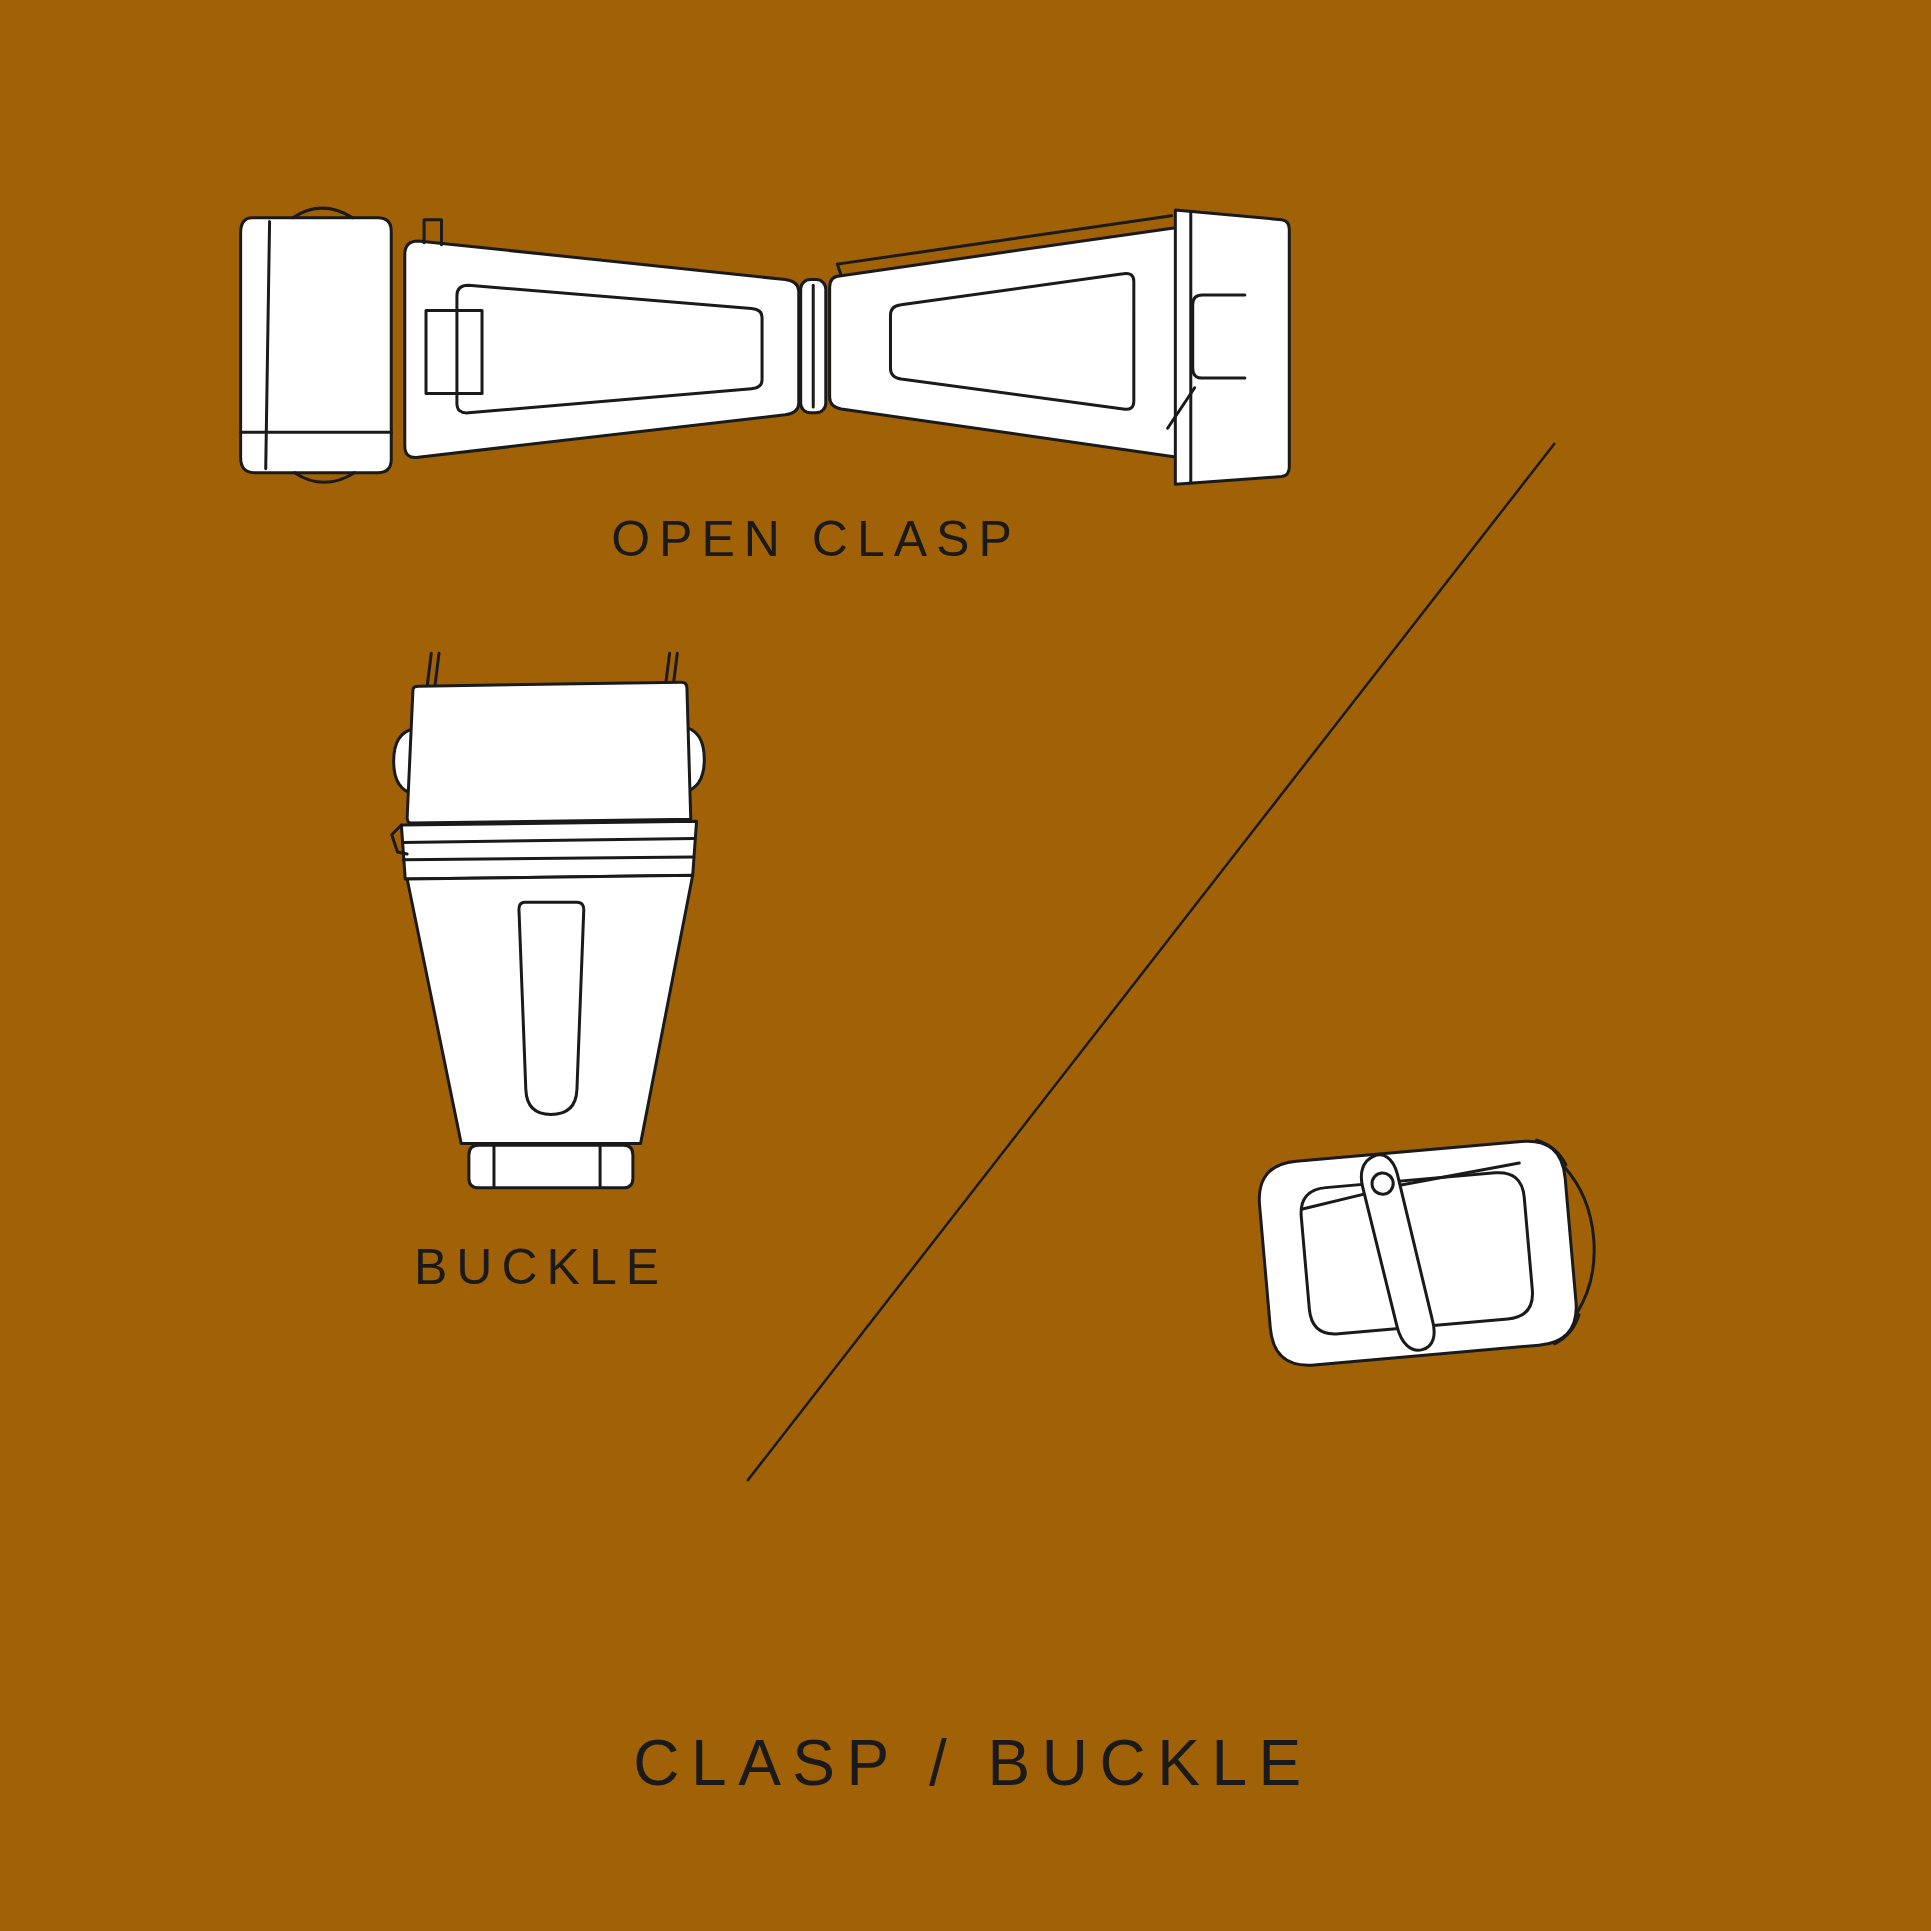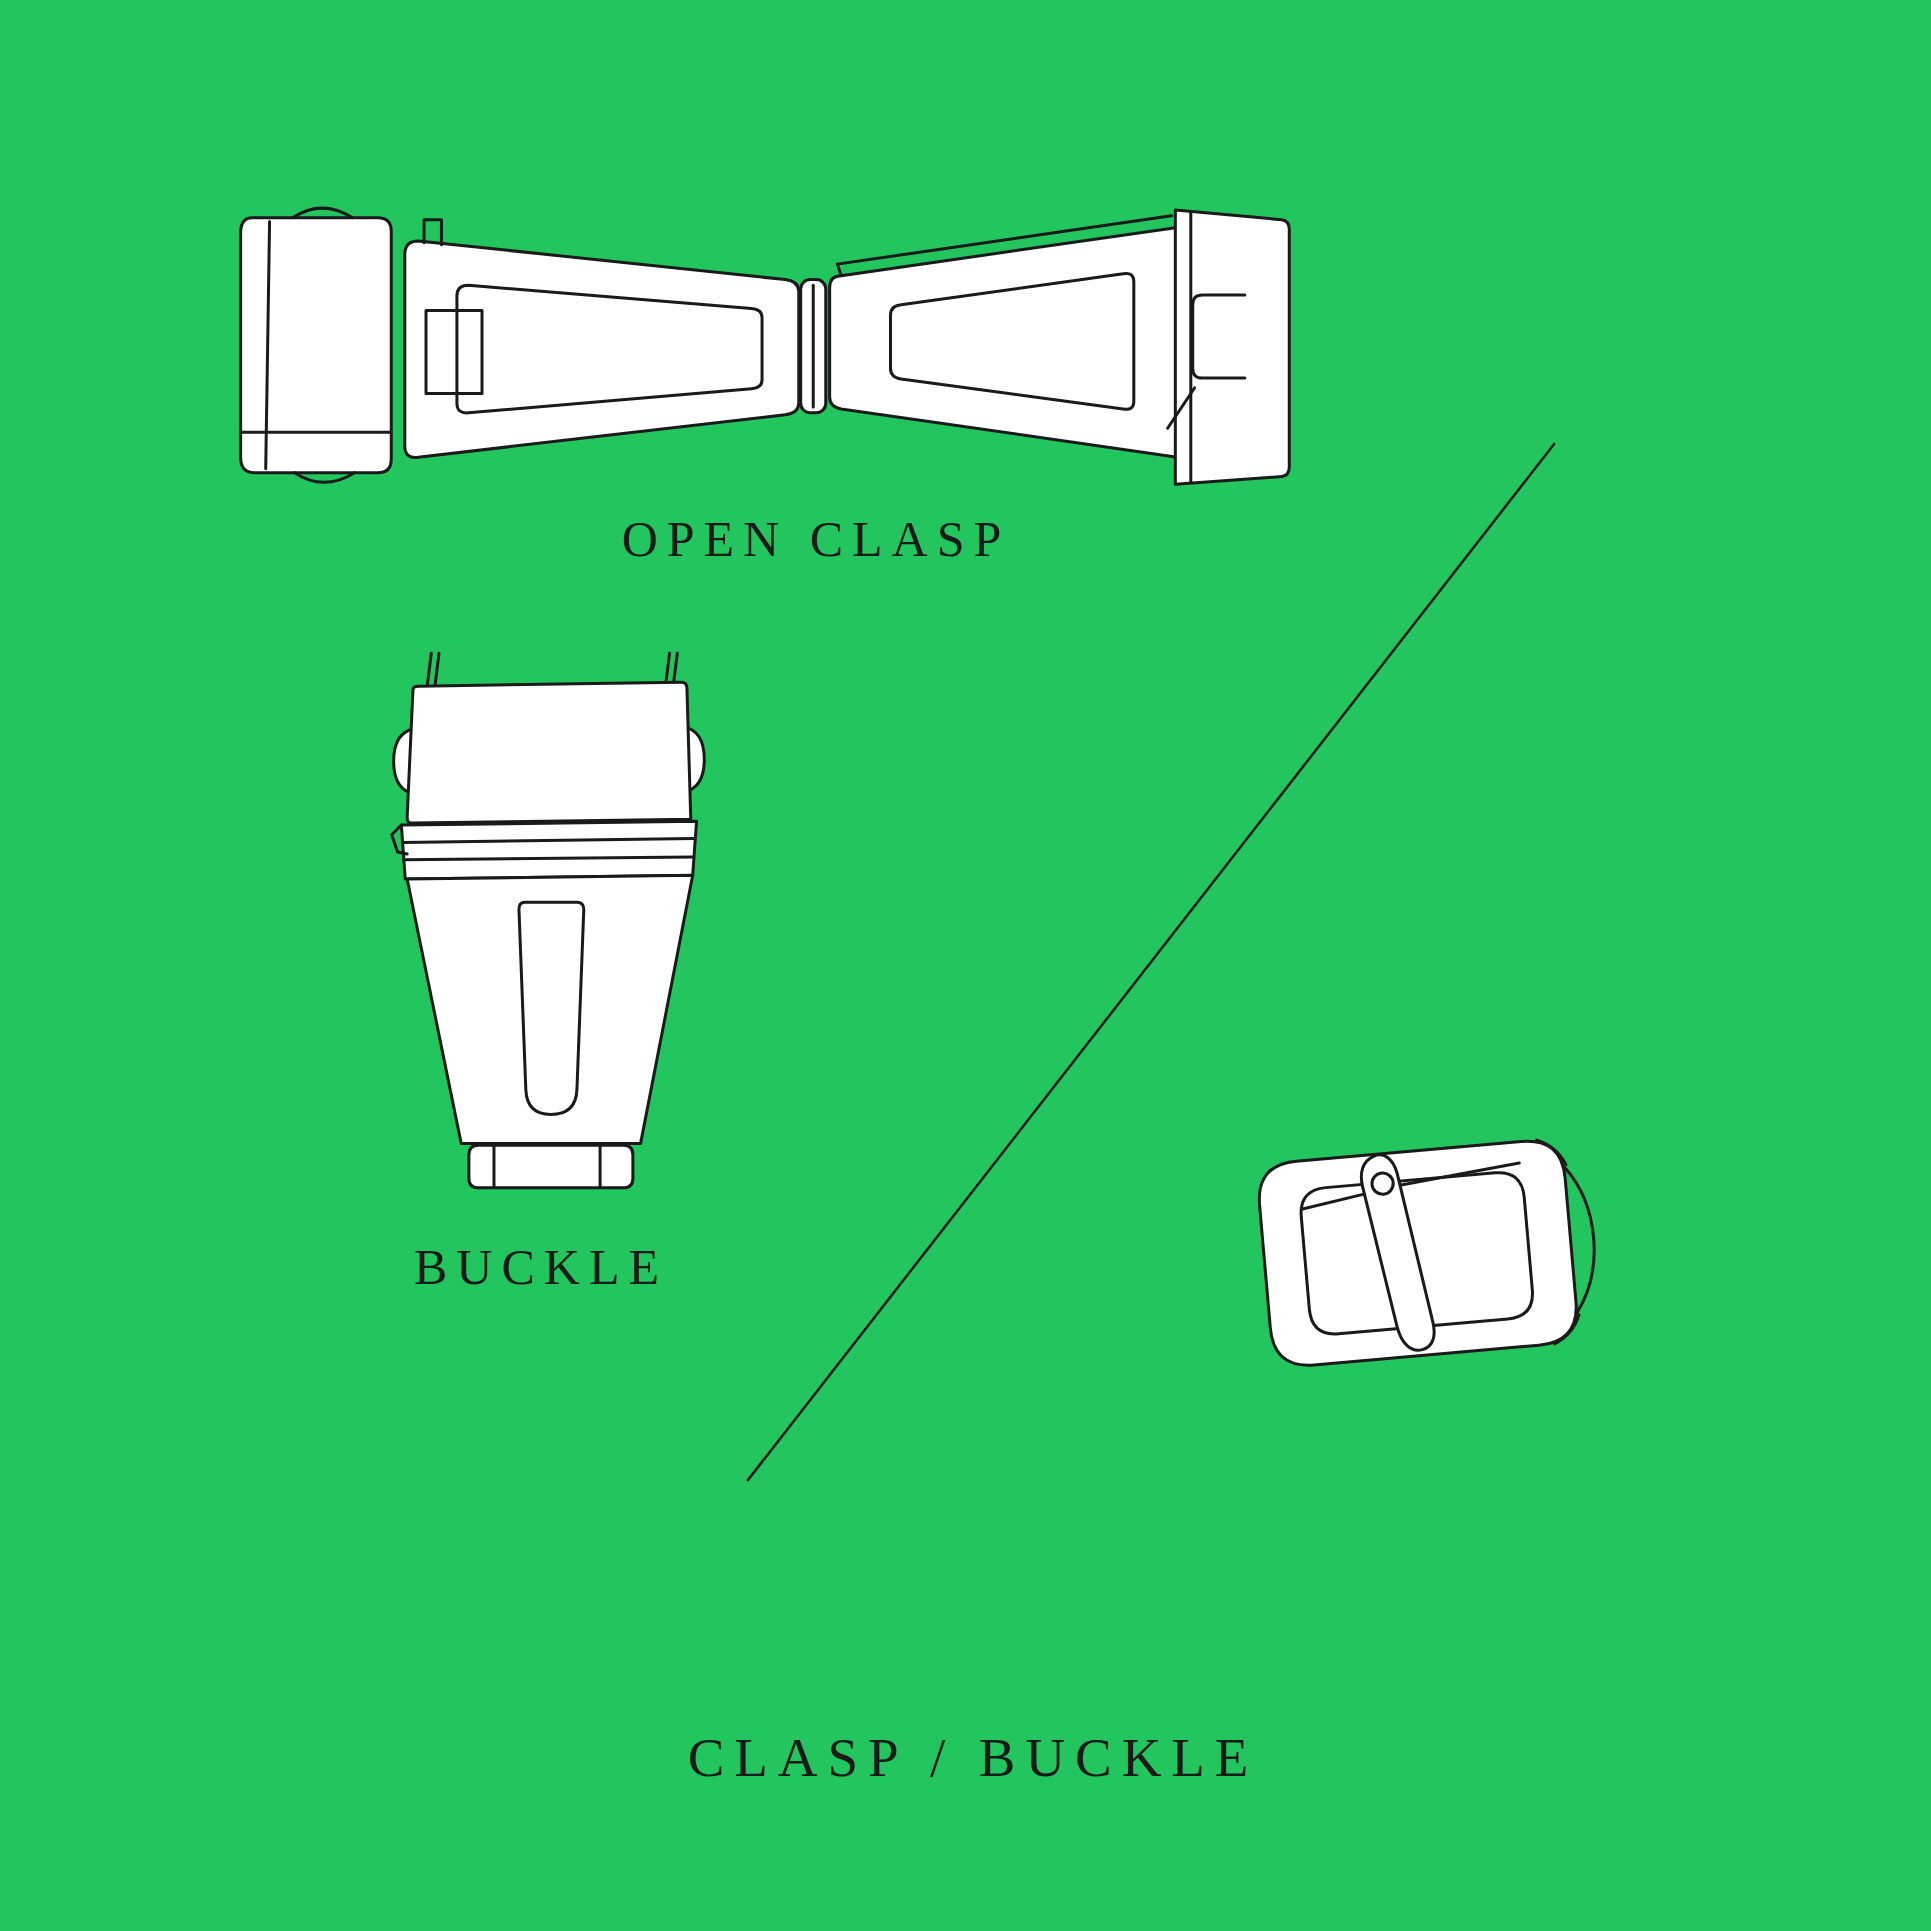--- a/index.html
+++ b/index.html
@@ -22,31 +22,31 @@
     font-weight: 300;
     font-size: 50px;
     letter-spacing: 0.18em;
     color: inherit;
   }
   .title {
     position: absolute;
     transform: translateX(-50%);
     white-space: nowrap;
     font-weight: 300;
-    font-size: 55px;
+    font-size: 64px;
     letter-spacing: 0.18em;
     color: inherit;
   }
   path, rect, line, circle, polyline { stroke: currentColor; fill: none; stroke-width: 3; stroke-linecap: round; stroke-linejoin: round; }
   .w { fill: #ffffff; }
 </style>
 </head>
 <body>
 
-<div class="canvas" style="color: rgb(26, 26, 26); background: #22c55e; font-family: Liberation Serif, serif;">
+<div class="canvas" style="color: rgb(26, 26, 26); background: #a16207;">
 
   <div class="fig" style="left:225px; top:183px; width:1077px; height:309px;">
     <svg viewBox="0 0 1115 320">
 
       <path class="w" d="M200,60 L580,100 Q594,102 594,112 L594,228 Q594,238 580,240 L200,284 Q186,286 186,272 L186,74 Q186,60 200,60 Z"></path>
       <path d="M252,106 L545,130 Q556,131 556,139 L556,204 Q556,212 545,213 L252,238 Q240,239 240,228 L240,117 Q240,106 252,106 Z"></path>
       <path d="M208,132 H266 V218 H208 Z"></path>
       <path d="M206,62 V38 H224 V64"></path>
 
       <rect class="w" x="596" y="100" width="26" height="138" rx="10"></rect>

